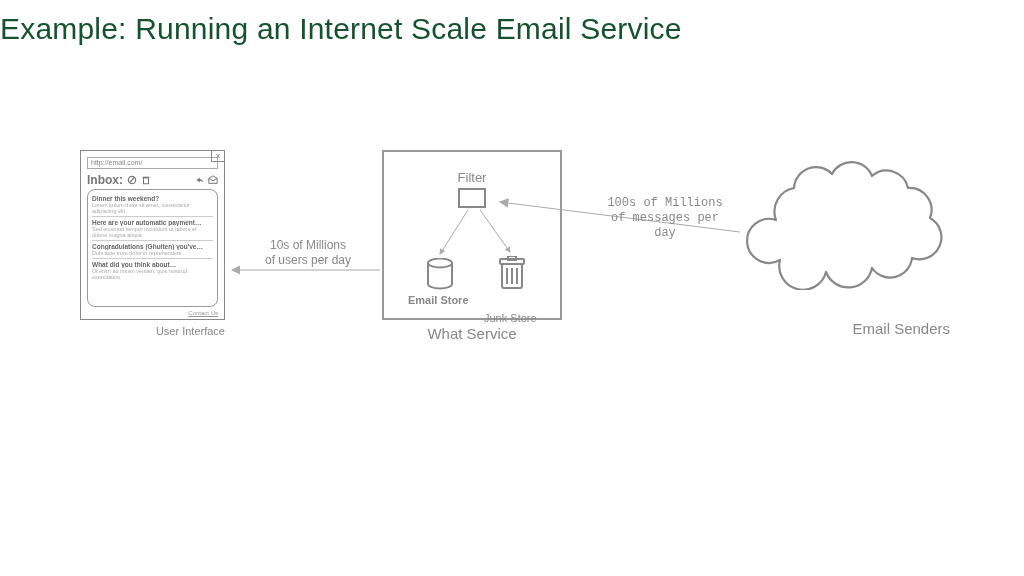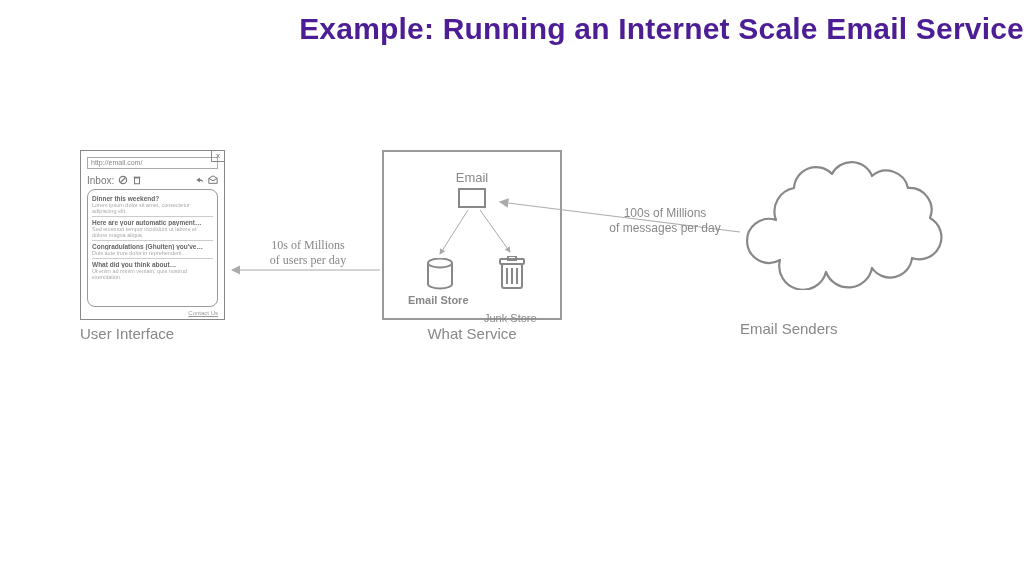--- a/index.html
+++ b/index.html
@@ -9,24 +9,24 @@
     background: #fff;
     font-family: "Segoe UI", Arial, sans-serif;
     position: relative;
     overflow: hidden;
   }
   .title {
     position: absolute;
     top: 12px;
     left: 0;
     width: 100%;
-    text-align: right;
+    text-align: left;
     font-size: 30px;
-    font-weight: 700;
-    color: #4c1d95;
+    font-weight: 400;
+    color: #14532d;
     letter-spacing: 0.2px;
   }
 
   
   .ui-window {
     position: absolute;
     left: 80px;
     top: 150px;
     width: 145px;
     height: 170px;
@@ -53,22 +53,23 @@
     color: #888;
   }
   .ui-toolbar {
     display: flex;
     align-items: center;
     margin: 4px 6px 2px 6px;
     height: 14px;
     gap: 4px;
   }
   .ui-inbox-label {
-    font-size: 10px;
+    font-size: 12px;
     color: #777;
+    font-weight: bold;
   }
   .ui-icon-slot {
     width: 10px; height: 10px;
     display: flex; align-items: center; justify-content: center;
   }
   .ui-spacer { flex: 1; }
   .ui-body {
     margin: 0 6px 4px 6px;
     border: 1px solid #999;
     border-radius: 8px;
@@ -102,22 +103,22 @@
     bottom: 3px;
     font-size: 6px;
     color: #999;
     text-decoration: underline;
   }
   .ui-caption {
     position: absolute;
     left: 80px;
     top: 325px;
     width: 145px;
-    text-align: left;
-    font-size: 15px;
+    text-align: right;
+    font-size: 11px;
     color: #888;
   }
 
   
   .svc-box {
     position: absolute;
     left: 382px;
     top: 150px;
     width: 180px;
     height: 170px;
@@ -178,42 +179,42 @@
     left: 740px;
     top: 150px;
     width: 210px;
     height: 140px;
   }
   .senders-caption {
     position: absolute;
     left: 740px;
     top: 320px;
     width: 210px;
-    text-align: left;
+    text-align: right;
     font-size: 15px;
     color: #888;
   }
 
   
   .arrow-svg {
     position: absolute;
     left: 0; top: 0;
     width: 1024px;
     height: 576px;
     pointer-events: none;
   }
   .arrow-label {
     position: absolute;
     font-size: 12px;
     color: #888;
     text-align: center;
     line-height: 1.25;
   }
-  .arrow-label.l1 { left: 248px; top: 238px; width: 120px; font-family: Liberation Serif, serif; }
-  .arrow-label.l2 { left: 600px; top: 206px; width: 130px; }
+  .arrow-label.l1 { left: 248px; top: 238px; width: 120px; }
+  .arrow-label.l2 { left: 600px; top: 196px; width: 130px; font-family: Liberation Mono, monospace; }
 </style>
 </head>
 <body>
 
 <div class="title">Example: Running an Internet Scale Email Service</div>
 
 <div class="ui-window">
   <div class="ui-close">x</div>
   <div class="ui-url">http://email.com/</div>
   <div class="ui-toolbar">
@@ -259,21 +260,21 @@
     <div class="ui-msg">
       <div class="ui-msg-subj">What did you think about…</div>
       <div class="ui-msg-prev">Ut enim ad minim veniam, quis nostrud exercitation.</div>
     </div>
   </div>
   <div class="ui-contact">Contact Us</div>
 </div>
 <div class="ui-caption">User Interface</div>
 
 <div class="svc-box">
-  <div class="svc-filter-label">Email</div>
+  <div class="svc-filter-label">Filter</div>
   <div class="svc-filter-box"></div>
 
   <span class="svc-store-icon">
     <svg viewBox="0 0 28 32" width="28" height="32">
       <ellipse cx="14" cy="5" rx="12" ry="4.5" fill="none" stroke="#888" stroke-width="2"></ellipse>
       <path d="M2 5 V26 A12 4.5 0 0 0 26 26 V5" fill="none" stroke="#888" stroke-width="2"></path>
     </svg>
   </span>
   <span class="svc-junk-icon">
     <svg viewBox="0 0 28 34" width="28" height="34">

